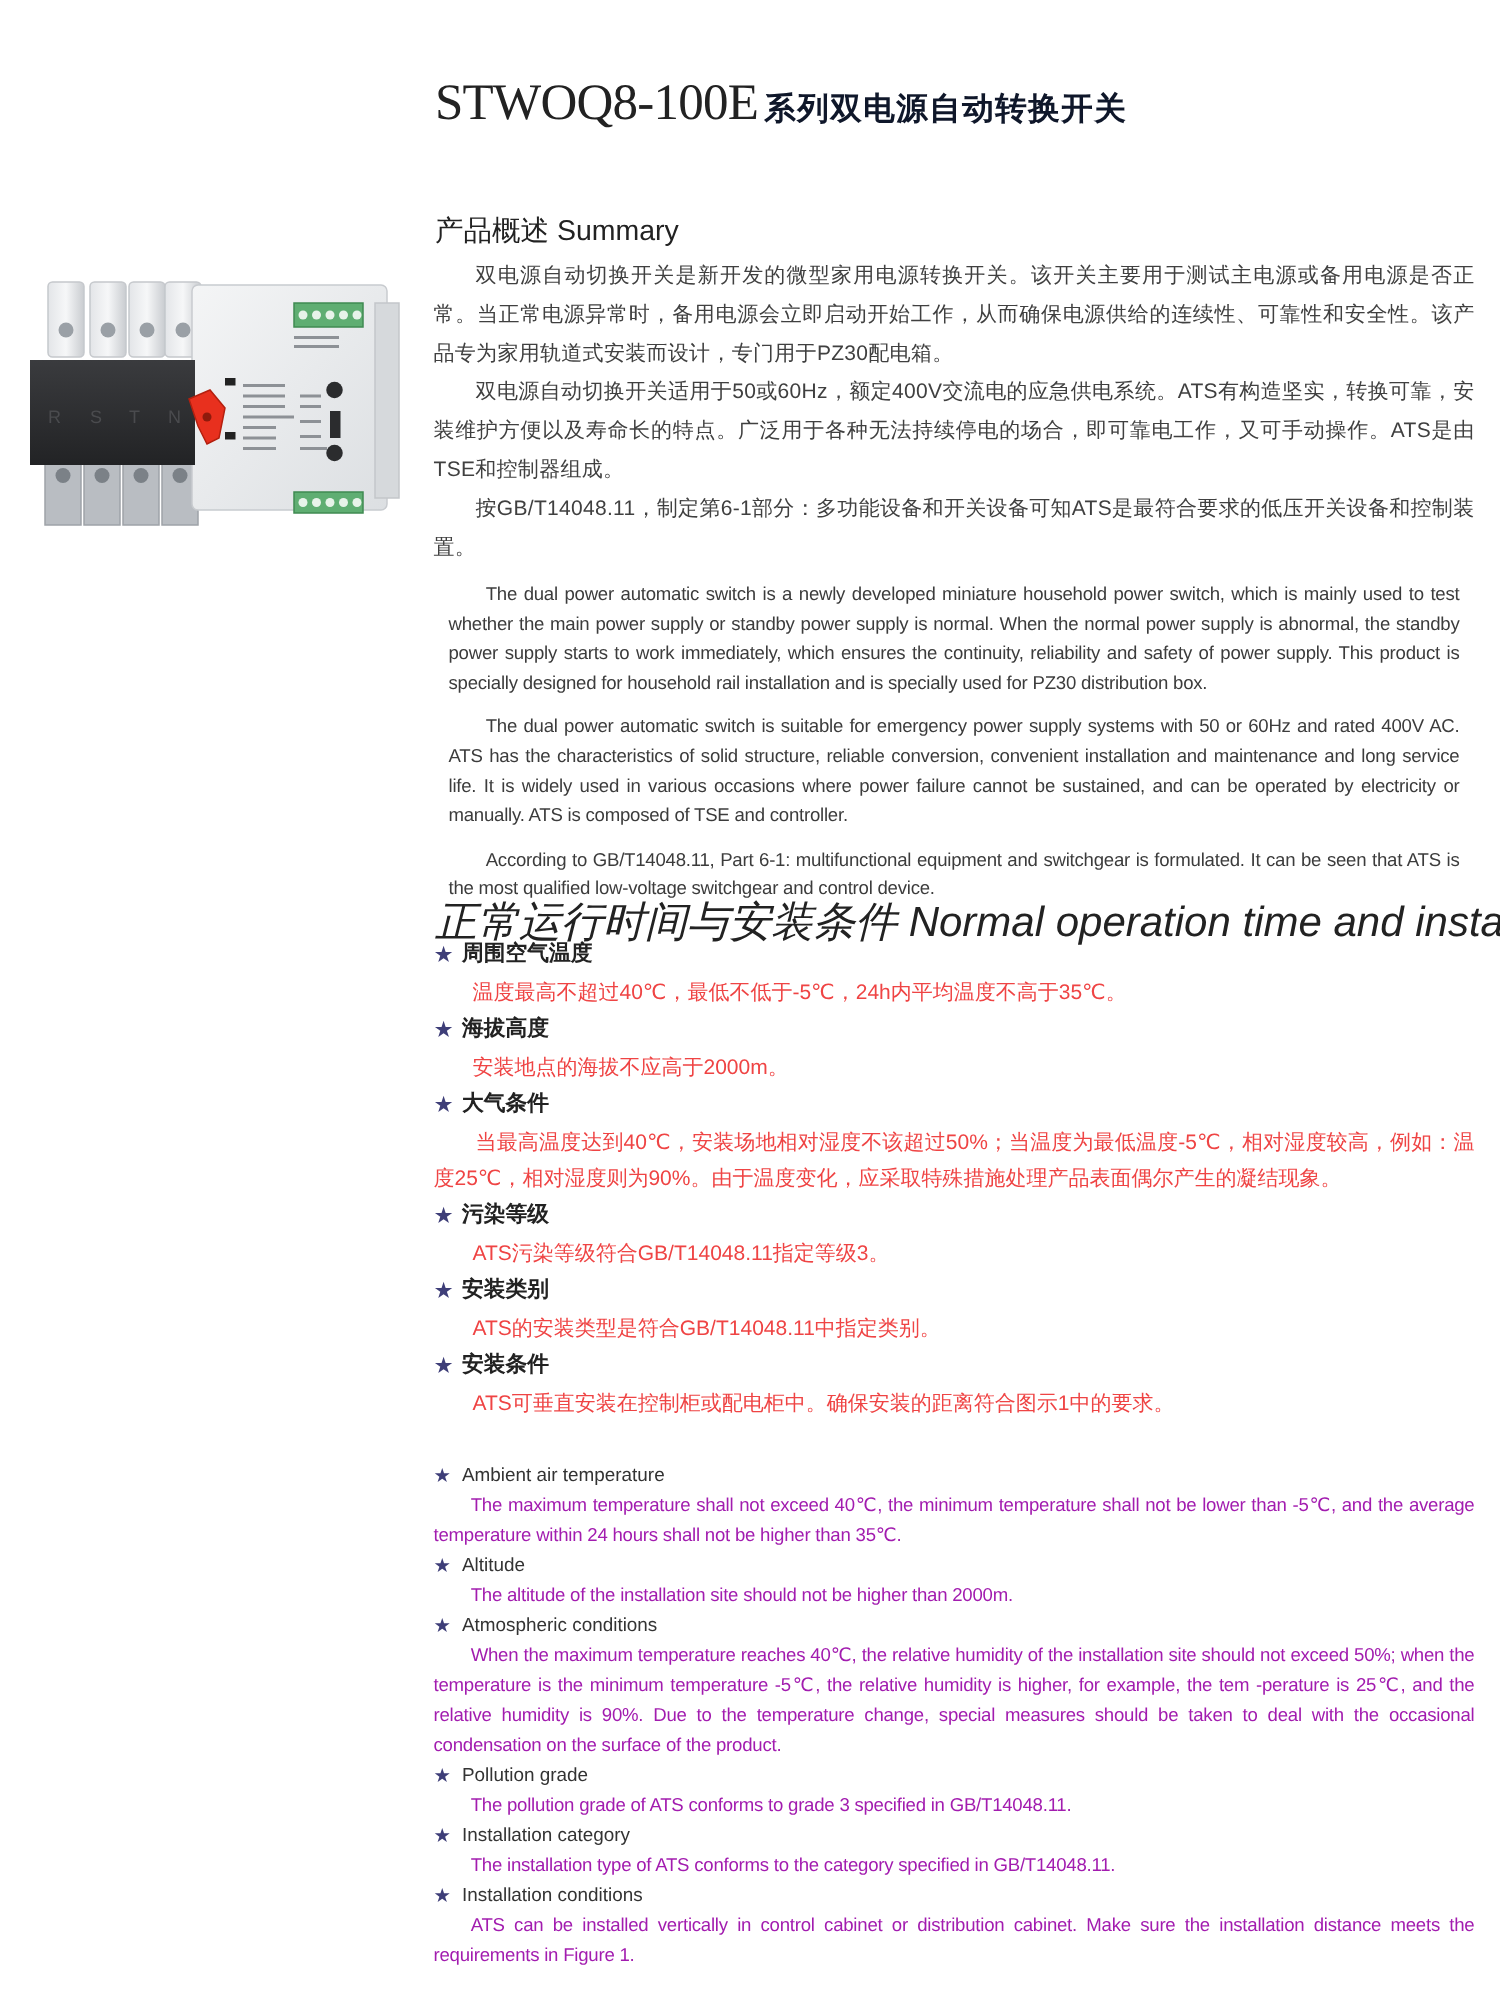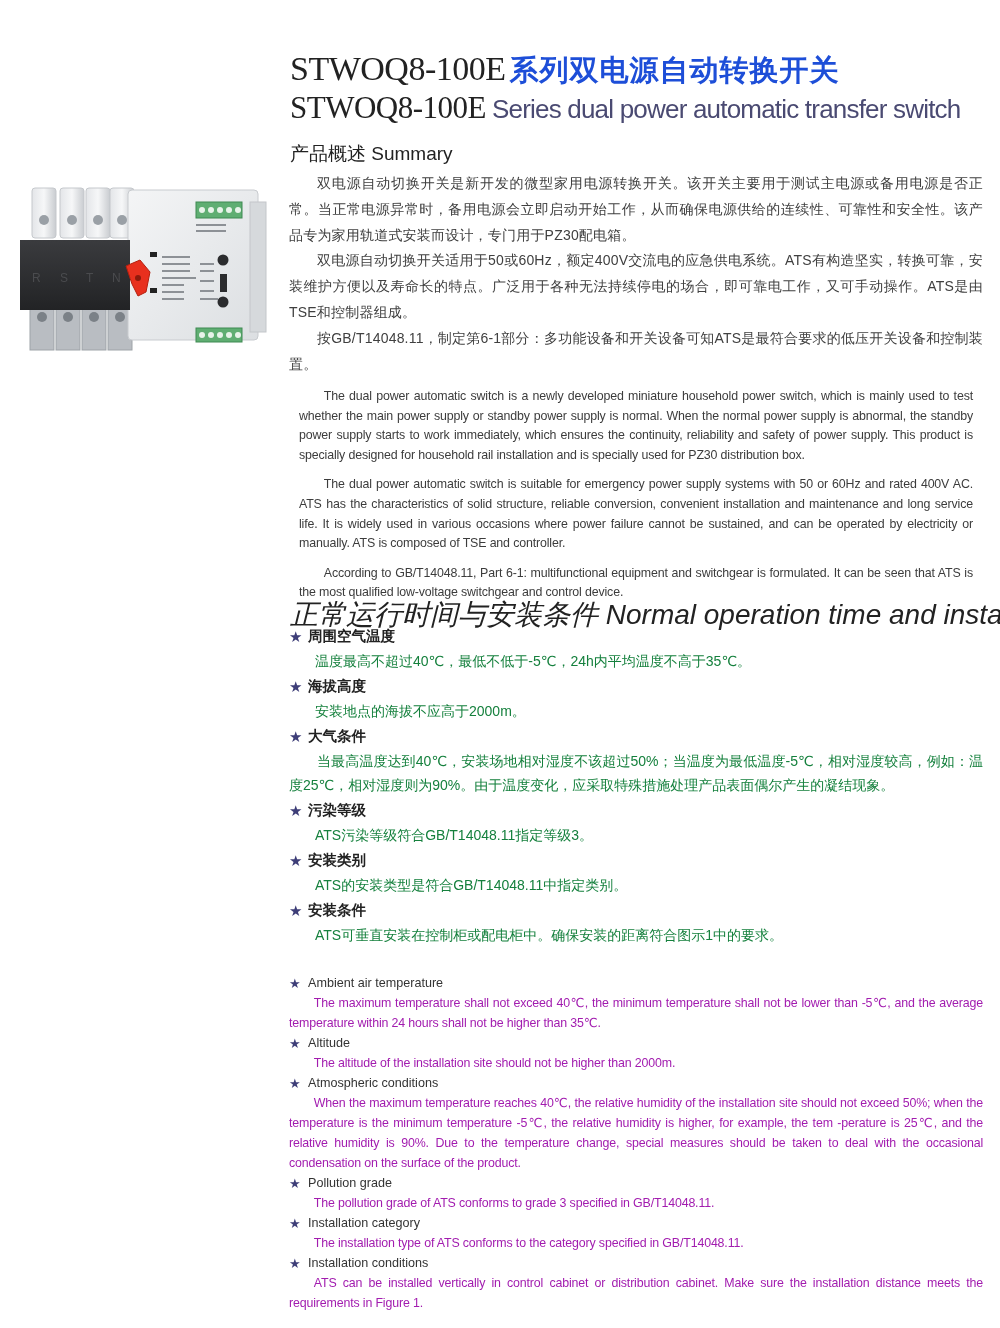--- a/index.html
+++ b/index.html
@@ -5,62 +5,59 @@
   html, body { margin: 0; padding: 0; background: #ffffff; }
   body { width: 1000px; height: 1328px; position: relative; overflow: hidden;
          font-family: "Liberation Sans", "DejaVu Sans", sans-serif; color: #3a3a3a; }
 
   
   .title-block { position: absolute; left: 290px; top: 52px; width: 710px; }
   .title-line { white-space: nowrap; line-height: 1; }
   .title-line-1 { height: 40px; }
   .title-line-2 { height: 40px; margin-top: 0px; }
   .model { font-family: "Liberation Serif", "DejaVu Serif", serif; color: #222; font-size: 34px; letter-spacing: -0.5px; text-align: center; }
-  .series-cn { color: #1d4ed8; font-size: 29px; font-weight: bold; letter-spacing: 1px; margin-left: 4px; }
+  .series-cn { color: #0f172a; font-size: 21px; font-weight: bold; letter-spacing: 1px; margin-left: 4px; }
   .series-en { color: #4a4a72; font-size: 26px; letter-spacing: -0.8px; margin-left: 6px; }
   .title-line-2 .model { font-size: 31px; }
 
   
   .section-heading { position: absolute; left: 290px; font-size: 19px; color: #222; white-space: nowrap; }
   .section-heading .cn { font-weight: normal; text-align: center; }
   #summary-heading { top: 141px; }
   #conditions-heading { top: 596px; font-size: 28px; font-style: italic; }
 
   
   .para-block { position: absolute; left: 289px; width: 694px; }
   .p-cn { font-size: 14px; line-height: 25.8px; margin: 0; text-align: justify; text-indent: 2em; color: #404040; letter-spacing: 0.2px; }
   .p-en { font-size: 12.4px; line-height: 19.6px; margin: 10px; text-align: justify; text-indent: 2em; color: #3c3c3c; letter-spacing: -0.15px; }
   #summary-cn { top: 171px; }
   #summary-en { top: 377px; }
 
   
   .cond-cn { position: absolute; left: 289px; width: 694px; top: 624px; }
   .cond-en { position: absolute; left: 289px; width: 694px; top: 973px; }
   .cond-item-cn .cond-title { font-size: 14.5px; line-height: 25px; color: #222; font-weight: bold; display: flex; align-items: center; }
-  .cond-item-cn .cond-text { font-size: 14px; line-height: 24.8px; color: #15803d; text-indent: 26px; text-align: justify; }
+  .cond-item-cn .cond-text { font-size: 14px; line-height: 24.8px; color: #ef4444; text-indent: 26px; text-align: justify; }
   .cond-item-cn .cond-text.indent2 { text-indent: 2em; }
   .cond-item-cn { margin-bottom: 0px; }
   .cond-item-cn + .cond-item-cn { margin-top: 0px; }
   .cond-item-en .cond-title { font-size: 12.6px; line-height: 20px; color: #333; display: flex; align-items: center; }
   .cond-item-en .cond-text { font-size: 12.4px; line-height: 20px; color: #a21caf; text-indent: 2em; text-align: justify; letter-spacing: -0.15px; }
   .star { color: #3e3e78; font-size: 15px; width: 19px; display: inline-block; line-height: 1; }
   .cond-item-en .star { font-size: 13px; }
 
   
   .product { position: absolute; left: 10px; top: 180px; width: 265px; height: 190px; }
 </style>
 </head>
 <body>
 
 <div class="title-block">
   <div class="title-line title-line-1">
     <span class="model">STWOQ8-100E</span><span class="series-cn">系列双电源自动转换开关</span>
-  </div>
-  <div class="title-line title-line-2">
-    <span class="model">STWOQ8-100E</span><span class="series-en">Series dual power automatic transfer switch</span>
   </div>
 </div>
 
 <div class="product">
   <svg width="265" height="190" viewBox="0 0 265 190">
     <defs>
       <linearGradient id="bodyG" x1="0" y1="0" x2="1" y2="1">
         <stop offset="0" stop-color="#f4f5f6"></stop>
         <stop offset="1" stop-color="#dcdfe2"></stop>
       </linearGradient>

